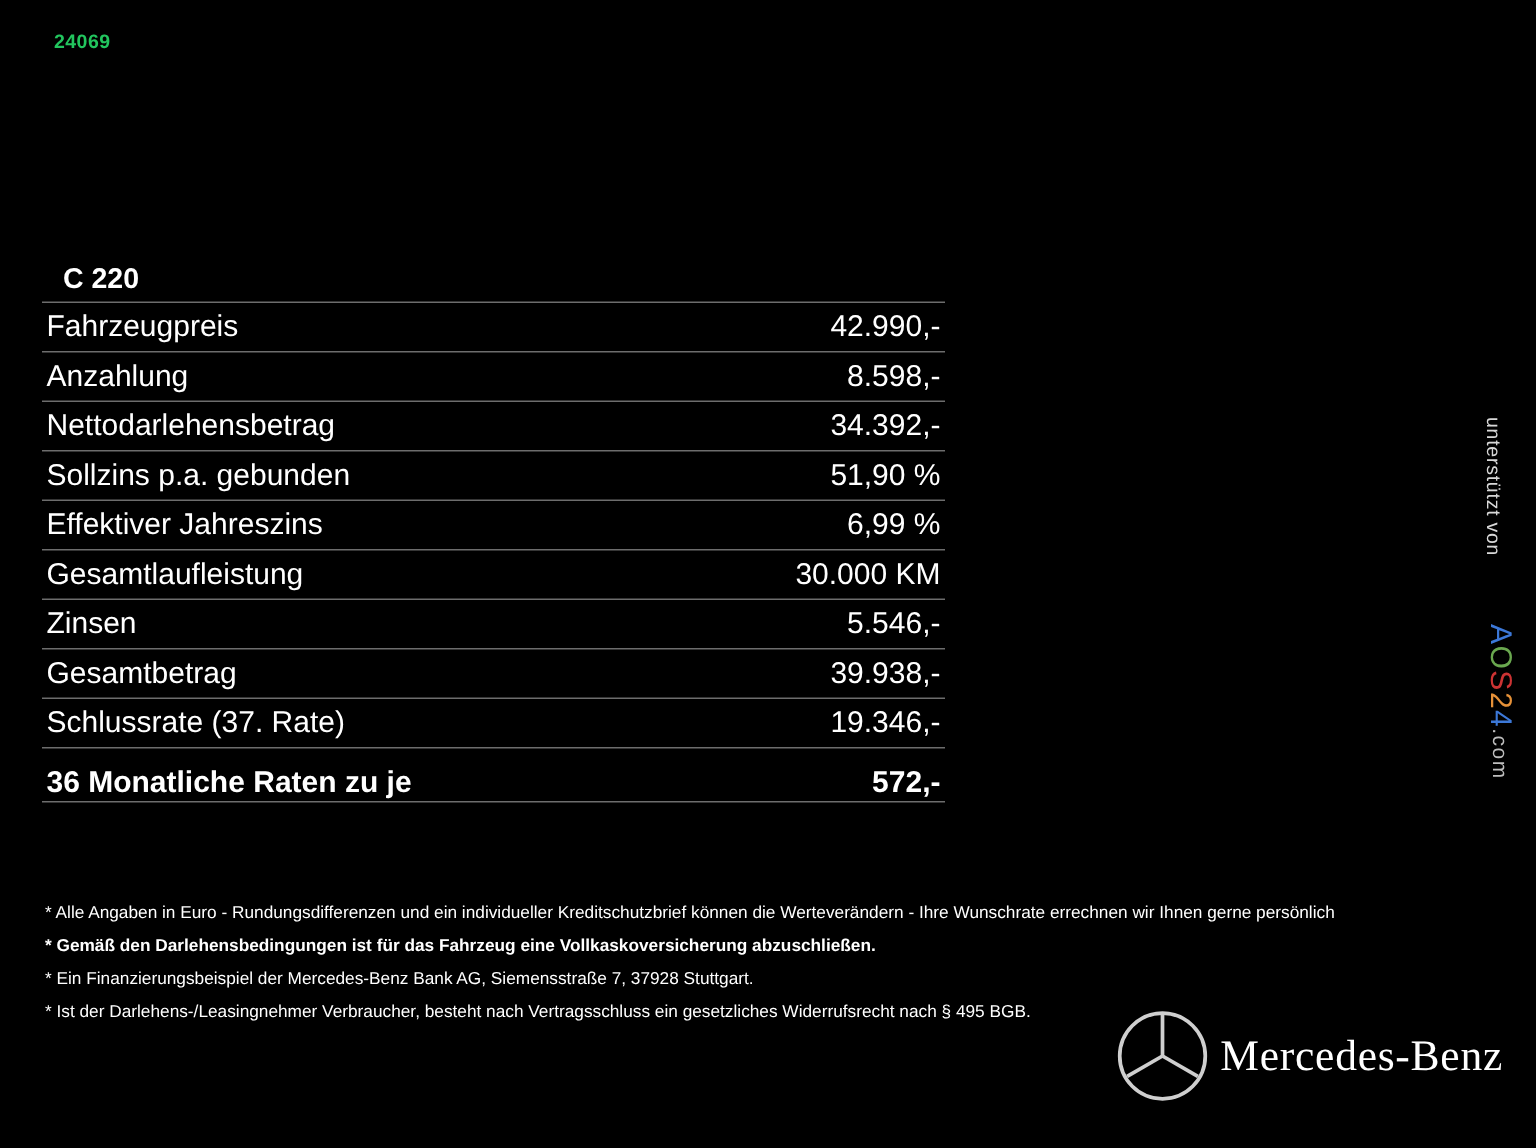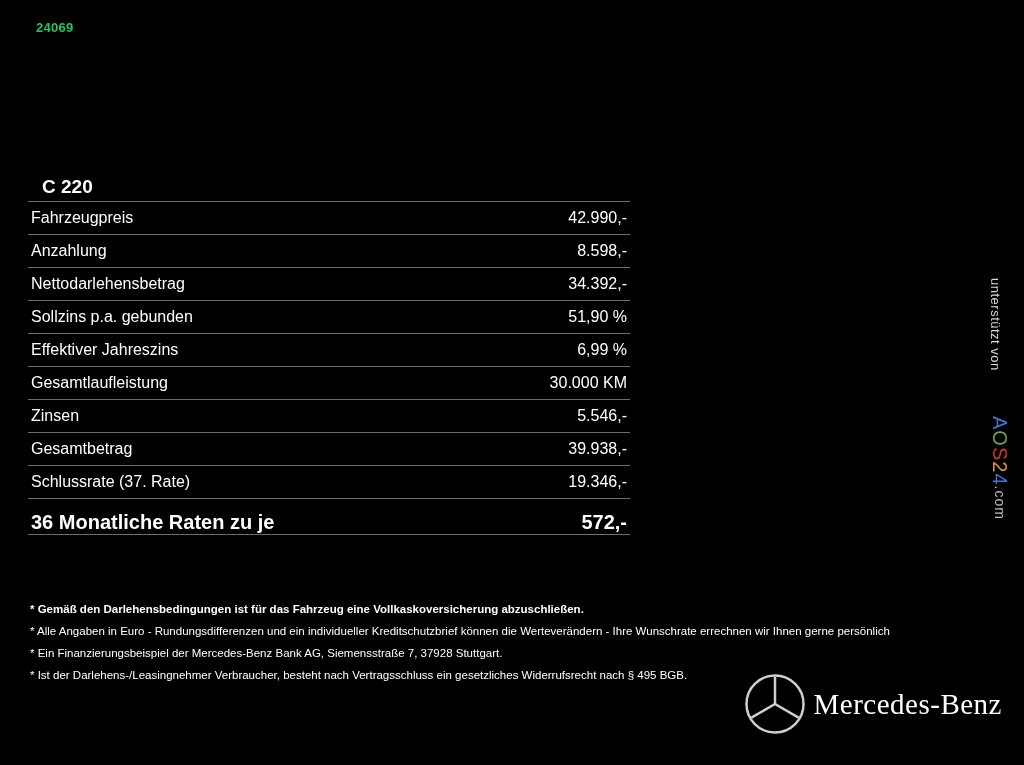--- a/index.html
+++ b/index.html
@@ -62,21 +62,21 @@
     left: 28px;
     top: 201px;
     width: 602px;
   }
   .table .row {
     display: flex;
     justify-content: space-between;
     align-items: center;
     border-top: 1px solid #6d6d6d;
     height: 33px;
-    font-size: 16px;
+    font-size: 20px;
     padding: 0 3px 0 3px;
     box-sizing: border-box;
   }
   .table .row:last-child {
     border-bottom: 1px solid #6d6d6d;
   }
   .table .row.total {
     font-weight: bold;
     font-size: 20px;
     height: 37px;
@@ -208,22 +208,22 @@
       <span class="value">19.346,-</span>
     </div>
     <div class="row total">
       <span class="label">36 Monatliche Raten zu je</span>
       <span class="value">572,-</span>
     </div>
 
   </div>
 
   <div class="footnotes">
+    <div class="fn">* Alle Angaben in Euro - Rundungsdifferenzen und ein individueller Kreditschutzbrief können die Werteverändern - Ihre Wunschrate errechnen wir Ihnen gerne persönlich</div>
     <div class="fn bold">* Gemäß den Darlehensbedingungen ist für das Fahrzeug eine Vollkaskoversicherung abzuschließen.</div>
-    <div class="fn">* Alle Angaben in Euro - Rundungsdifferenzen und ein individueller Kreditschutzbrief können die Werteverändern - Ihre Wunschrate errechnen wir Ihnen gerne persönlich</div>
     <div class="fn">* Ein Finanzierungsbeispiel der Mercedes-Benz Bank AG, Siemensstraße 7, 37928 Stuttgart.</div>
     <div class="fn">* Ist der Darlehens-/Leasingnehmer Verbraucher, besteht nach Vertragsschluss ein gesetzliches Widerrufsrecht nach § 495 BGB.</div>
   </div>
 
   <div class="side-text">
     <div class="side-label">unterstützt von</div>
     <div class="side-brand"><span class="a">A</span><span class="o">O</span><span class="s">S</span><span class="two">2</span><span class="four">4</span><span class="dotcom">.com</span></div>
   </div>
 
   <div class="mb-logo">

